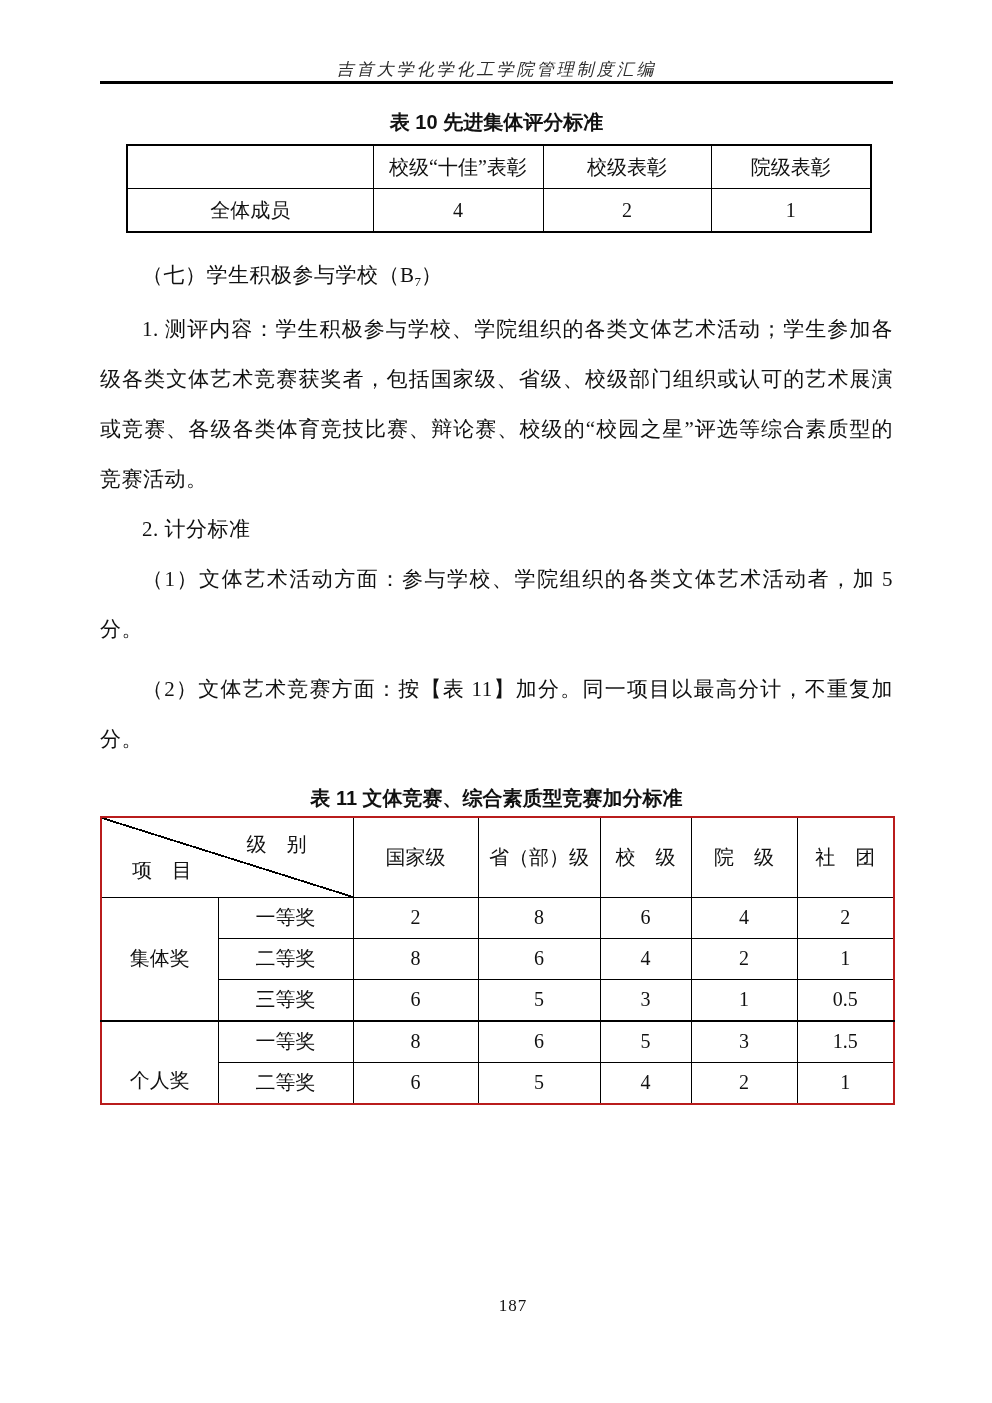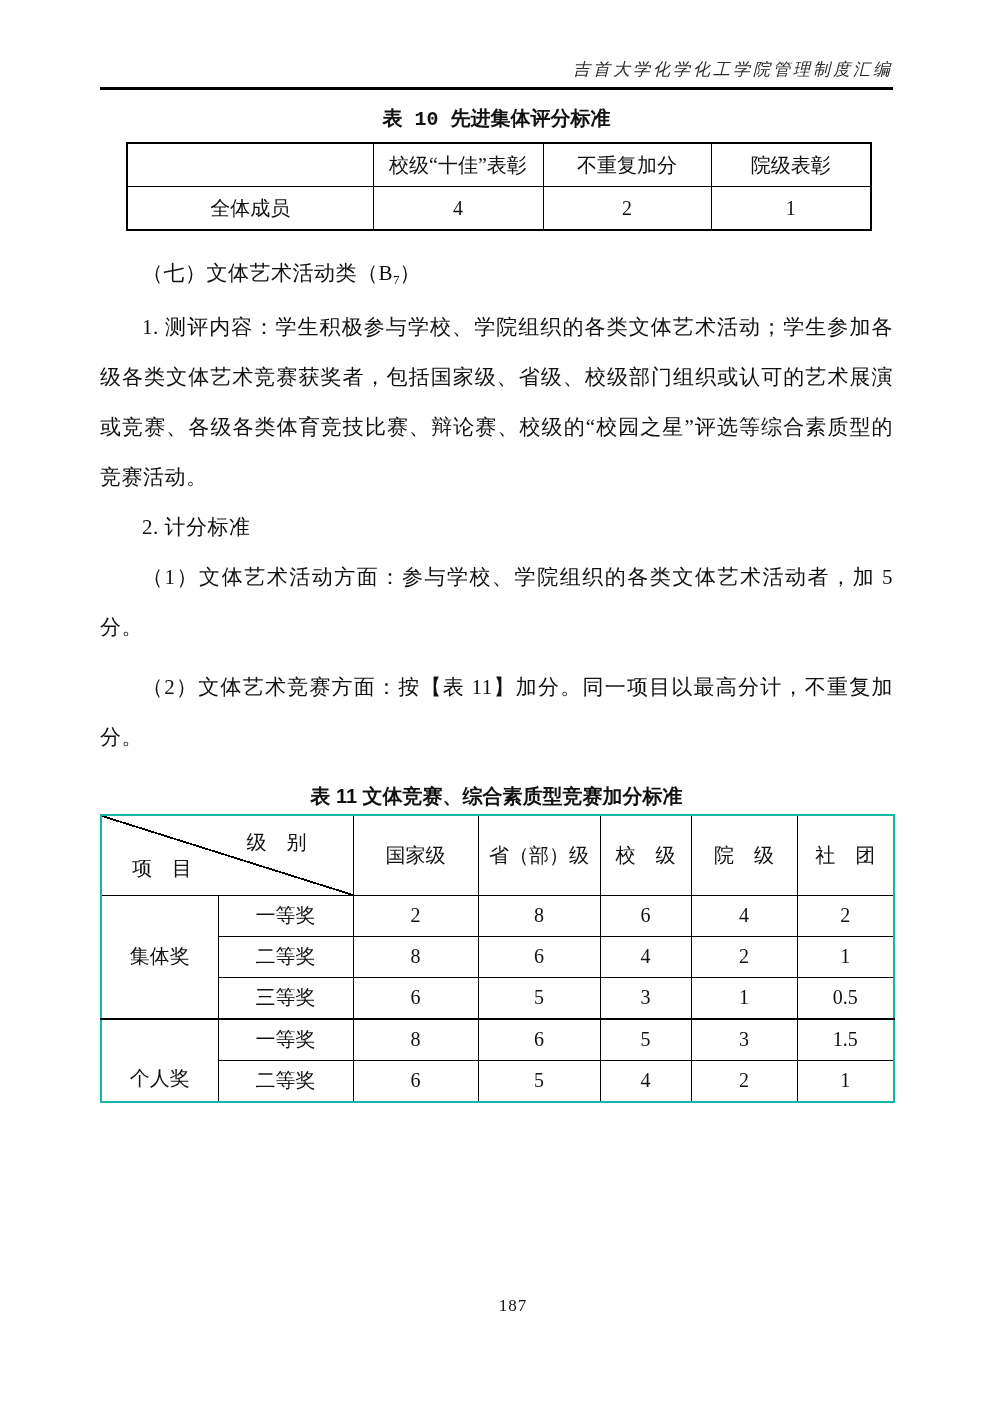--- a/index.html
+++ b/index.html
@@ -13,22 +13,21 @@
     overflow: hidden;
   }
   .content {
     position: absolute;
     left: 100px;
     top: 0;
     width: 793px;
   }
   .running-header {
     padding-top: 58px;
-    padding-bottom: 6px;
-    text-align: right;
+    text-align: center;
     border-bottom: 3px solid #000000;
   }
   .running-header .header-title {
     font-style: italic;
     font-size: 17px;
     letter-spacing: 3px;
     color: #2b2b2b;
   }
   .para {
     margin: 0;
@@ -47,21 +46,21 @@
     vertical-align: -0.28em;
     letter-spacing: 0;
   }
   .tcap {
     font-family: "Liberation Sans", "DejaVu Sans", sans-serif;
     font-weight: bold;
     font-size: 20px;
     line-height: 28px;
     text-align: center;
   }
-  .cap10 { margin-top: 16px; font-family: Liberation Mono, monospace; }
+  .cap10 { margin-top: 24px; }
   .cap11 { margin-top: 20px; }
   table {
     border-collapse: collapse;
     table-layout: fixed;
     padding-left: 8px;
   }
   td {
     border: 1px solid #000000;
     text-align: center;
     vertical-align: middle;
@@ -71,21 +70,21 @@
   }
   .t10 {
     margin: 8px 0 0 26px;
     width: 744px;
     border: 2px solid #000000;
   }
   .t10 td { height: 42px; }
   .t11 {
     margin: 4px 0 0 0;
     width: 793px;
-    border: 2px solid #14b8a6;
+    border: 2px solid #b91c1c;
   }
   .t11 .head td { height: 79px; }
   .t11 .brow td { height: 40px; margin-left: 8px; }
   .t11 .group-start td { border-top: 2px solid #000000; }
   .diag {
     position: relative;
     background: linear-gradient(to top right,
       transparent calc(50% - 0.9px),
       #000000 calc(50% - 0.9px),
       #000000 calc(50% + 0.9px),
@@ -125,33 +124,33 @@
       <colgroup>
         <col style="width:246px">
           <col style="width:170px">
           <col style="width:168px">
           <col style="width:160px">
       </colgroup>
       <tbody>
           <tr>
         <td></td>
         <td>校级“十佳”表彰</td>
-        <td>不重复加分</td>
+        <td>校级表彰</td>
         <td>院级表彰</td>
       </tr>
       <tr>
         <td>全体成员</td>
         <td>4</td>
         <td>2</td>
         <td>1</td>
       </tr>
     </tbody>
       </table>
 
-    <p class="para sec-heading"><span>（七）文体艺术活动类（B</span><span class="subscript">7</span><span>）</span></p>
+    <p class="para sec-heading"><span>（七）学生积极参与学校（B</span><span class="subscript">7</span><span>）</span></p>
 
     <p class="para loose">1. 测评内容：学生积极参与学校、学院组织的各类文体艺术活动；学生参加各级各类文体艺术竞赛获奖者，包括国家级、省级、校级部门组织或认可的艺术展演或竞赛、各级各类体育竞技比赛、辩论赛、校级的“校园之星”评选等综合素质型的竞赛活动。</p>
 
     <p class="para loose">2. 计分标准</p>
 
     <p class="para loose">（1）文体艺术活动方面：参与学校、学院组织的各类文体艺术活动者，加 5 分。</p>
 
     <p class="para loose p-sub2">（2）文体艺术竞赛方面：按【表 11】加分。同一项目以最高分计，不重复加分。</p>
 
     <div class="tcap cap11">表 11  文体竞赛、综合素质型竞赛加分标准</div>

